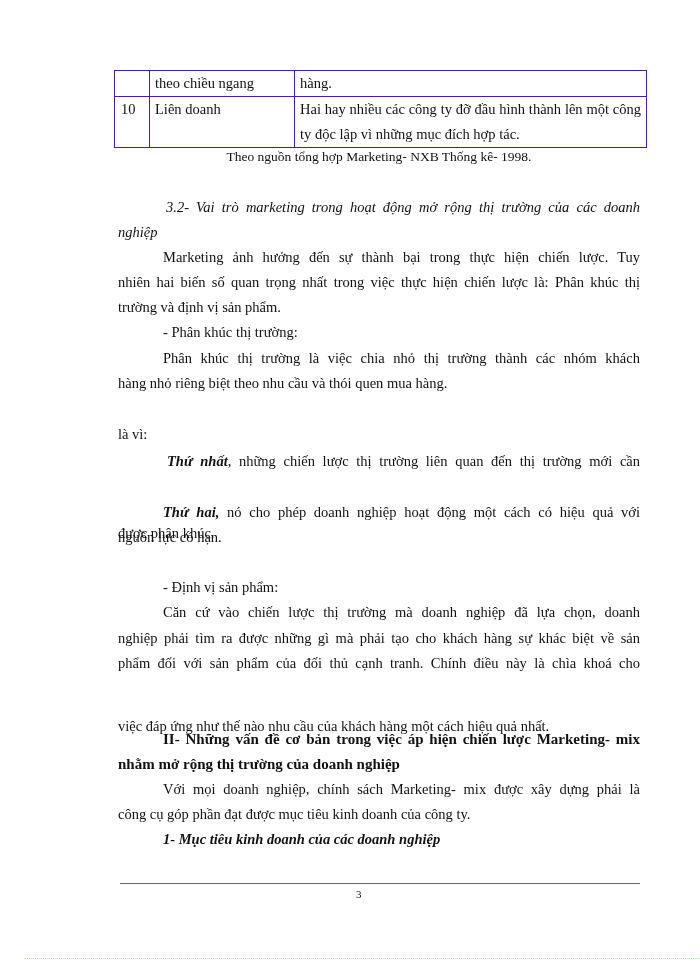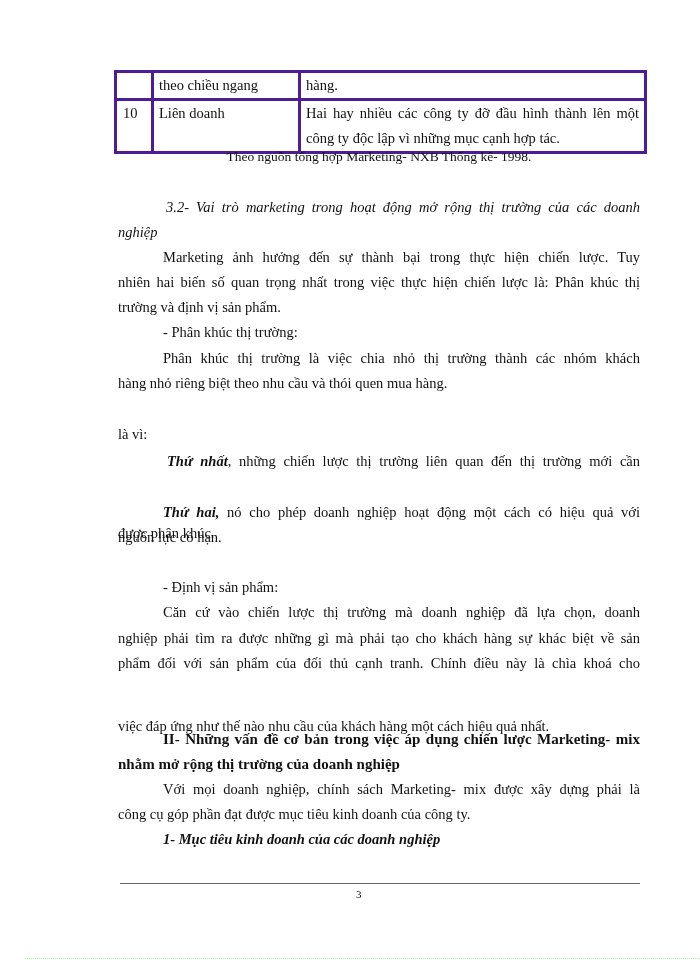--- a/index.html
+++ b/index.html
@@ -3,21 +3,21 @@
 <meta charset="utf-8">
 <style>
   html, body { margin: 0; padding: 0; background: #ffffff; }
   body { width: 700px; height: 960px; position: relative; overflow: hidden;
          font-family: "Liberation Serif", "DejaVu Serif", serif; color: #111; }
   .page { position: absolute; left: 0; top: 0; width: 700px; height: 960px; }
 
   
   .tbl { position: absolute; left: 114px; top: 70px; width: 533px; border-collapse: collapse;
          font-size: 14.5px; }
-  .tbl td { border: 3px solid #4c1d95; vertical-align: top; padding: 0 5px; line-height: 25px; }
+  .tbl td { border: 1px solid #4c1d95; vertical-align: top; padding: 0 5px; line-height: 25px; }
   .tbl td.c1 { width: 24px; padding: 0 4px 0 6px; }
   .tbl td.c2 { width: 134px; }
   .tbl td.c3 { text-align: justify; text-align-last: left; }
   .tbl tr.r1 td { height: 25px; }
   .tbl tr.r2 td { height: 50px; }
 
   .caption { position: absolute; left: 0; width: 700px; top: 148px; text-align: center;
              font-size: 13.5px; line-height: 18px; padding-left: 58px; box-sizing: border-box; }
 
   .line { position: absolute; left: 118px; width: 522px; font-size: 14.5px; line-height: 20px;
@@ -43,21 +43,21 @@
   <table class="tbl">
     <tbody>
         <tr class="r1">
       <td class="c1"></td>
       <td class="c2">theo chiều ngang</td>
       <td class="c3">hàng.</td>
     </tr>
     <tr class="r2">
       <td class="c1">10</td>
       <td class="c2">Liên doanh</td>
-      <td class="c3">Hai hay nhiều các công ty đỡ đầu hình thành lên một công ty độc lập vì những mục cạnh hợp tác.</td>
+      <td class="c3">Hai hay nhiều các công ty đỡ đầu hình thành lên một công ty độc lập vì những mục đích hợp tác.</td>
     </tr>
   </tbody>
     </table>
 
   <div class="caption">Theo nguồn tổng hợp Marketing- NXB Thống kê- 1998.</div>
 
   <div class="line just it" style="top:197px; padding-left:48px; box-sizing:border-box;">3.2- Vai trò marketing trong hoạt động mở rộng thị trường của các doanh</div>
   <div class="line it" style="top:222px;">nghiệp</div>
 
   <div class="line just ind" style="top:247px;">Marketing ảnh hưởng đến sự thành bại trong thực hiện chiến lược. Tuy</div>
@@ -78,21 +78,21 @@
   <div class="line" style="top:527px;">nguồn lực có hạn.</div>
 
 
   <div class="line ind" style="top:577px;">- Định vị sản phẩm:</div>
 
   <div class="line just ind" style="top:602px;">Căn cứ vào chiến lược thị trường mà doanh nghiệp đã lựa chọn, doanh</div>
   <div class="line just" style="top:628px;">nghiệp phải tìm ra được những gì mà phải tạo cho khách hàng sự khác biệt về sản</div>
   <div class="line just" style="top:653px;">phẩm đối với sản phẩm của đối thủ cạnh tranh. Chính điều này là chìa khoá cho</div>
   <div class="line" style="top:716px;">việc đáp ứng như thế nào nhu cầu của khách hàng một cách hiệu quả nhất.</div>
 
-  <div class="line just b ind" style="top:729px; font-size:15px;">II- Những vấn đề cơ bản trong việc áp dụng chiến lược Marketing- mix</div>
+  <div class="line just b ind" style="top:729px; font-size:15px;">II- Những vấn đề cơ bản trong việc áp hiện chiến lược Marketing- mix</div>
   <div class="line b" style="top:754px; font-size:15px;">nhằm mở rộng thị trường của doanh nghiệp</div>
 
   <div class="line just ind" style="top:779px;">Với mọi doanh nghiệp, chính sách Marketing- mix được xây dựng phải là</div>
   <div class="line" style="top:804px;">công cụ góp phần đạt được mục tiêu kinh doanh của công ty.</div>
 
   <div class="line bi ind" style="top:829px;">1- Mục tiêu kinh doanh của các doanh nghiệp</div>
 
   <div class="footer-rule"></div>
   <div class="page-num">3</div>
   <div class="bottom-dots"></div>

